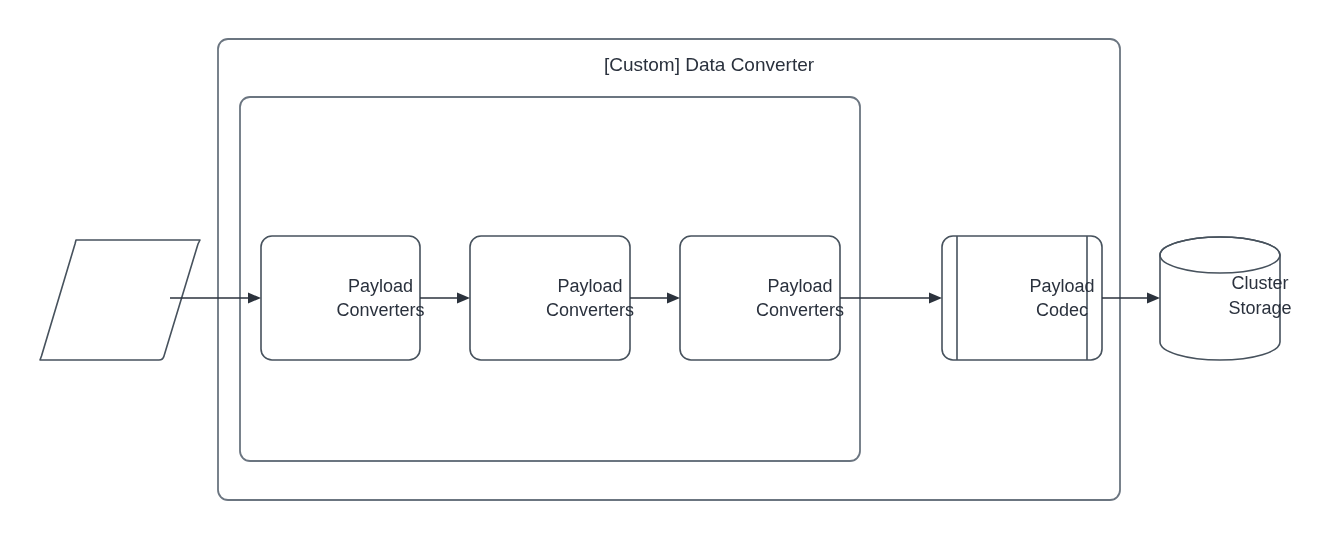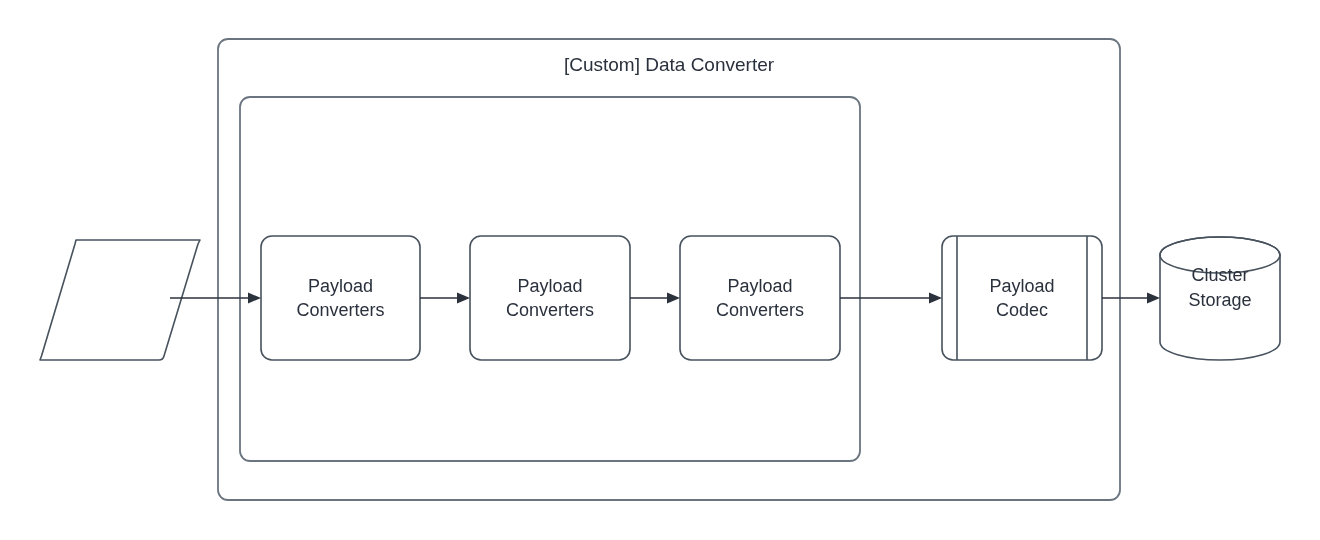--- a/index.html
+++ b/index.html
@@ -52,20 +52,21 @@
     stroke: none;
   }
   .label {
     position: absolute;
     color: #2a313d;
     font-family: "Liberation Sans", sans-serif;
     text-align: center;
     line-height: 1.34;
     white-space: pre-line;
     pointer-events: none;
+    padding-left: 40px;
     -webkit-font-smoothing: antialiased;
   }
   .label-title {
     font-size: 19px;
   }
   .label-node {
     font-size: 18px;
   }
   .center-box {
     display: flex;
@@ -135,16 +136,16 @@
 
   <div class="label label-node center-box" style="left:470px; top:236px; width:160px; height:124px;">Payload
 Converters</div>
 
   <div class="label label-node center-box" style="left:680px; top:236px; width:160px; height:124px;">Payload
 Converters</div>
 
   <div class="label label-node center-box" style="left:957px; top:236px; width:130px; height:124px;">Payload
 Codec</div>
 
-  <div class="label label-node center-box" style="left:1160px; top:230px; width:120px; height:115px;">Cluster
+  <div class="label label-node center-box" style="left:1160px; top:238px; width:120px; height:115px;">Cluster
 Storage</div>
 
 </div>
 
 </body></html>

